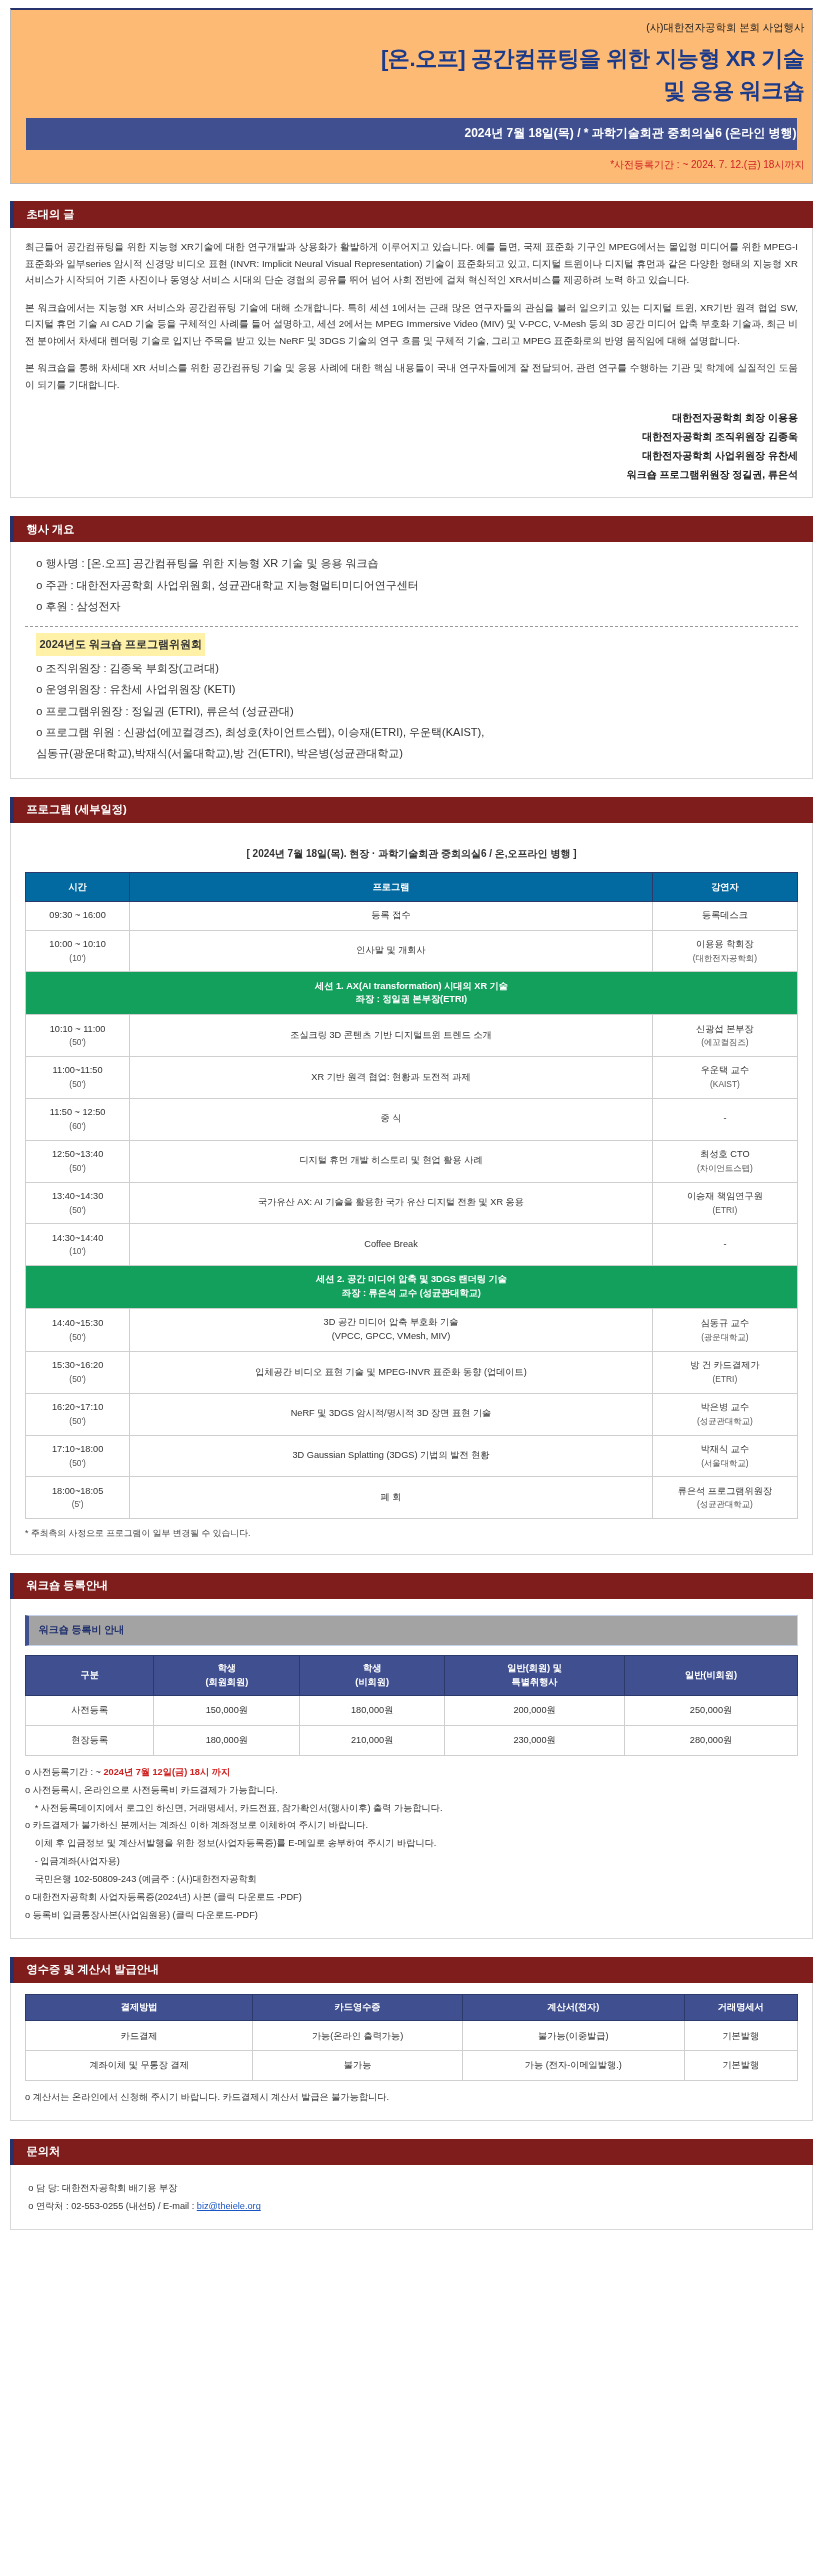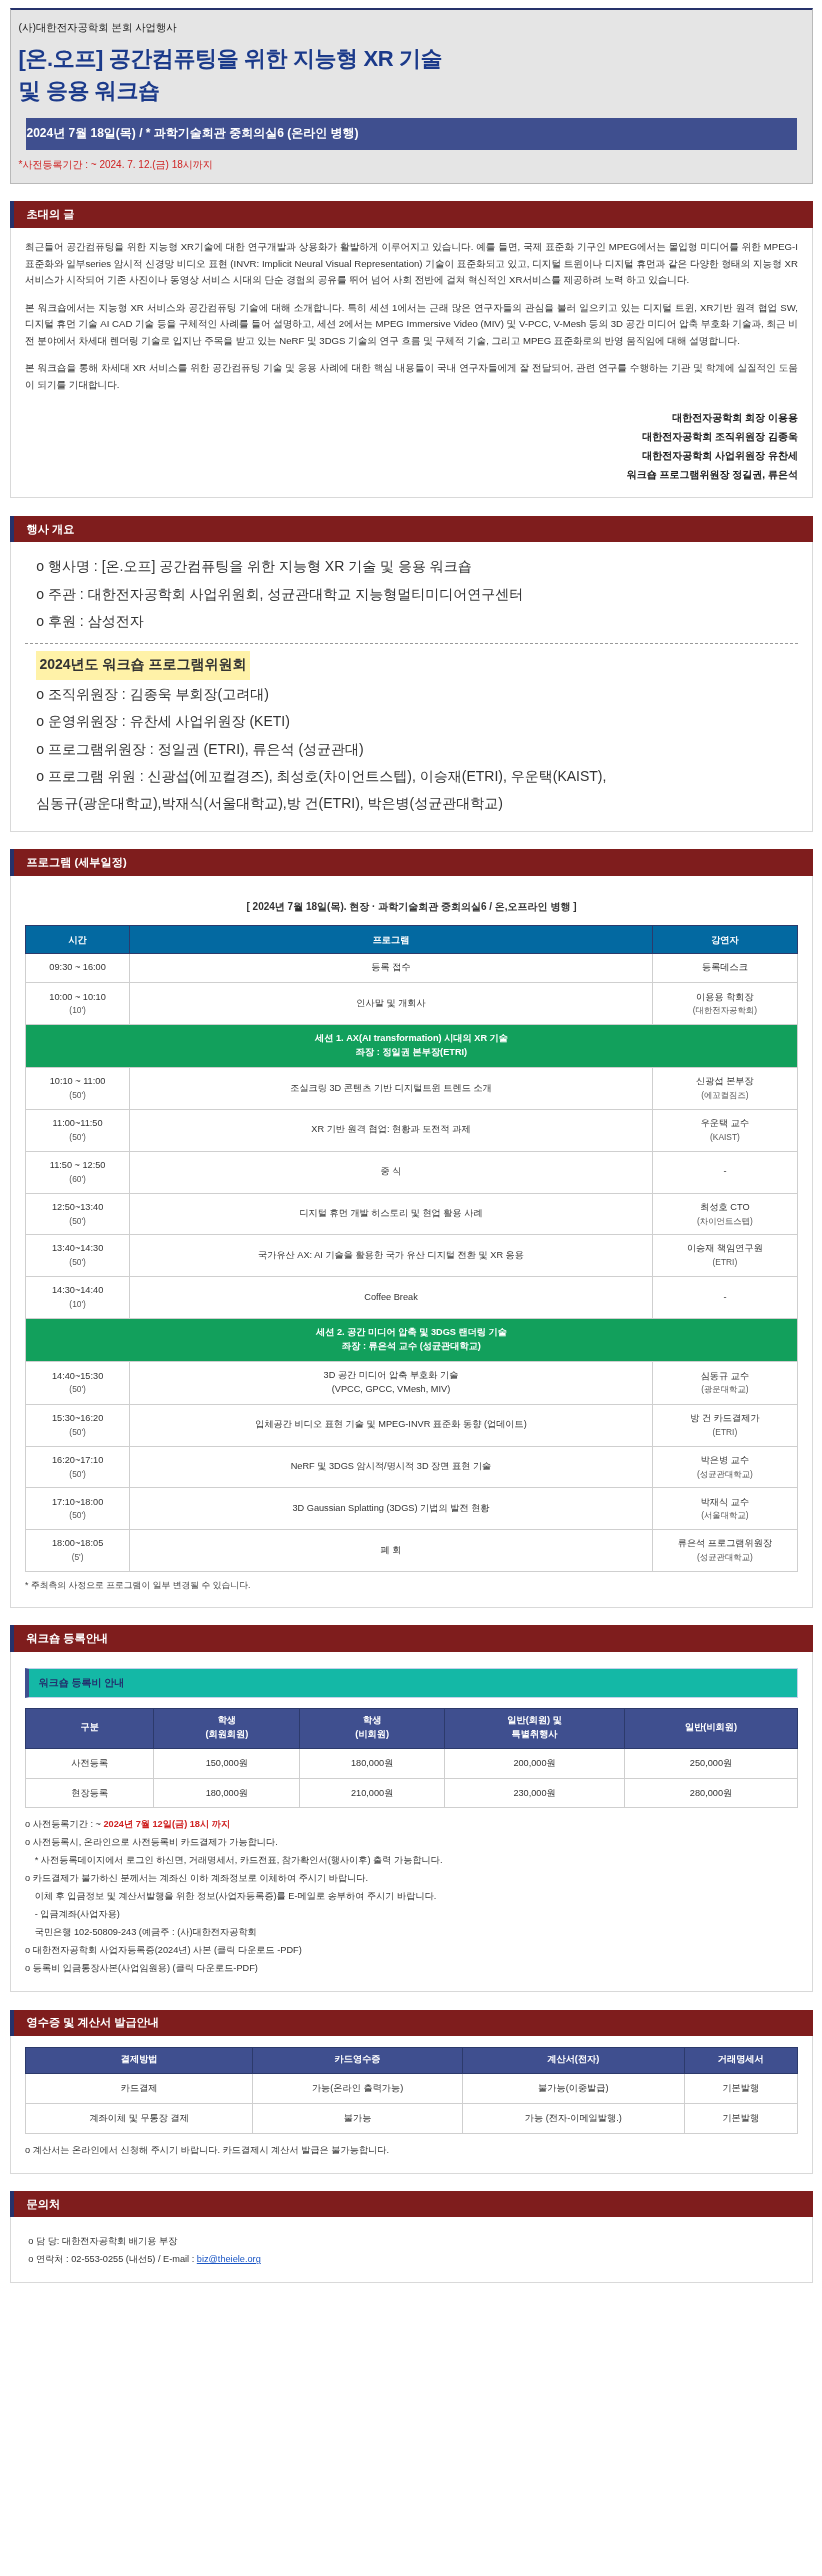--- a/index.html
+++ b/index.html
@@ -12,24 +12,24 @@
   .page {
     width: 823px;
     margin: 0 auto;
     position: relative;
     padding: 0 0 16px 0;
   }
   
   .hero {
     border: 0.8px solid #b9b9b9;
     border-top: 2.4px solid #26326b;
-    background: #e5e5e5;
+    background: #fdba74;
     margin: 8px 9.6px 0 9.6px;
     padding: 11.2px 8px 8px 8px;
-    text-align: left;
+    text-align: right;
   }
   .hero-org {
     font-size: 10.4px;
     color: #222;
     margin-bottom: 8px;
   }
   .hero-title {
     font-size: 22px;
     font-weight: bold;
     color: #1b3a8a;
@@ -77,21 +77,21 @@
   .sign {
     text-align: right;
     font-weight: bold;
     font-size: 10px;
     line-height: 1.9;
     margin-top: 14.5px;
     color: #222;
   }
 
   
-  .ov-list { font-size: 14px; line-height: 1.95; }
+  .ov-list { font-size: 11px; line-height: 1.95; }
   .ov-list .item { padding-left: 11.2px; }
   .ov-dash {
     border-top: 0.8px dashed #999;
     margin: 8px 0 6.4px 0;
   }
   .hl {
     display: inline-block;
     background: #fff2a8;
     font-weight: bold;
     padding: 0.8px 3.2px;
@@ -136,21 +136,21 @@
   }
   .note {
     font-size: 8.8px;
     color: #444;
     margin-top: 6.4px;
   }
   .sub { font-size: 8.4px; color: #555; }
 
   
   .box-head {
-    background: #14b8a6;
+    background: #a3a3a3;
     border: 0.8px solid #c4d2ea;
     border-left: 4px solid #3f4f8f;
     font-weight: bold;
     font-size: 10px;
     padding: 5.6px 9.6px;
     margin: 4.8px 0 9.6px 0;
     color: #22326e;
   }
   table.fee, table.rcpt {
     width: 100%;

